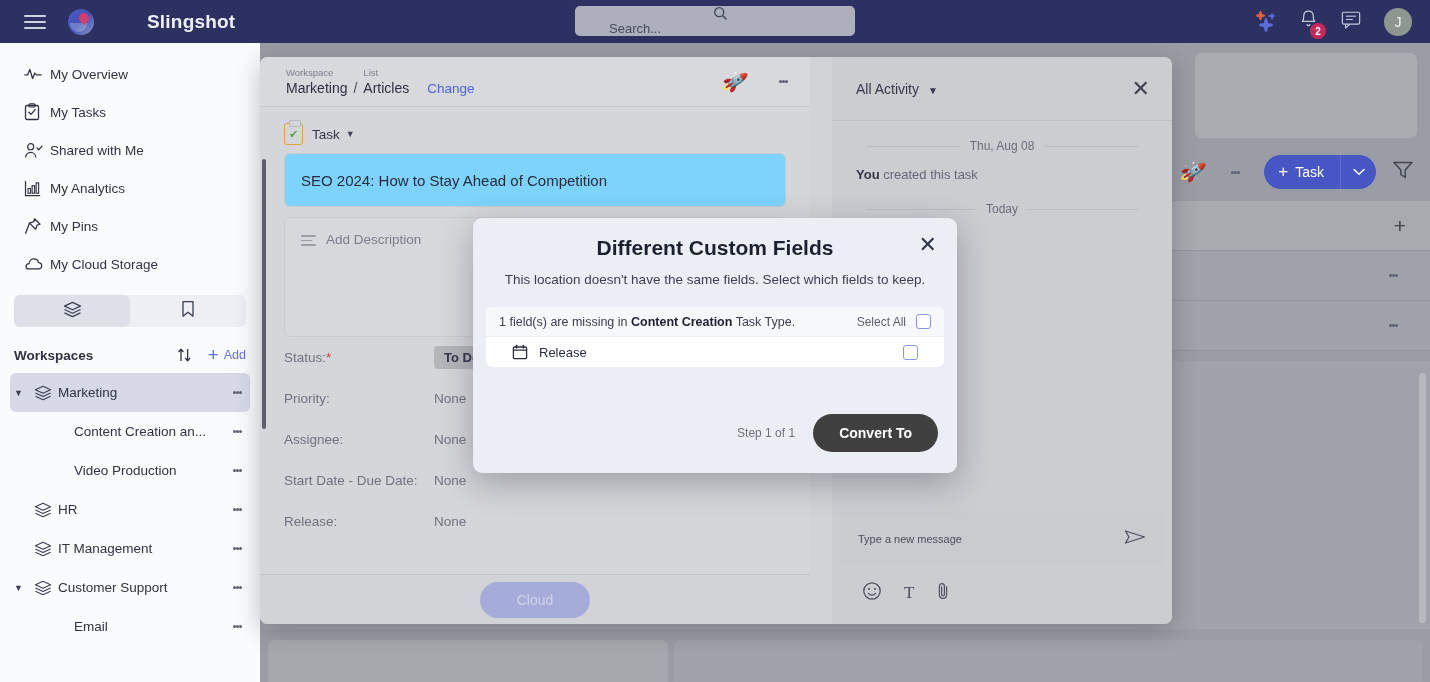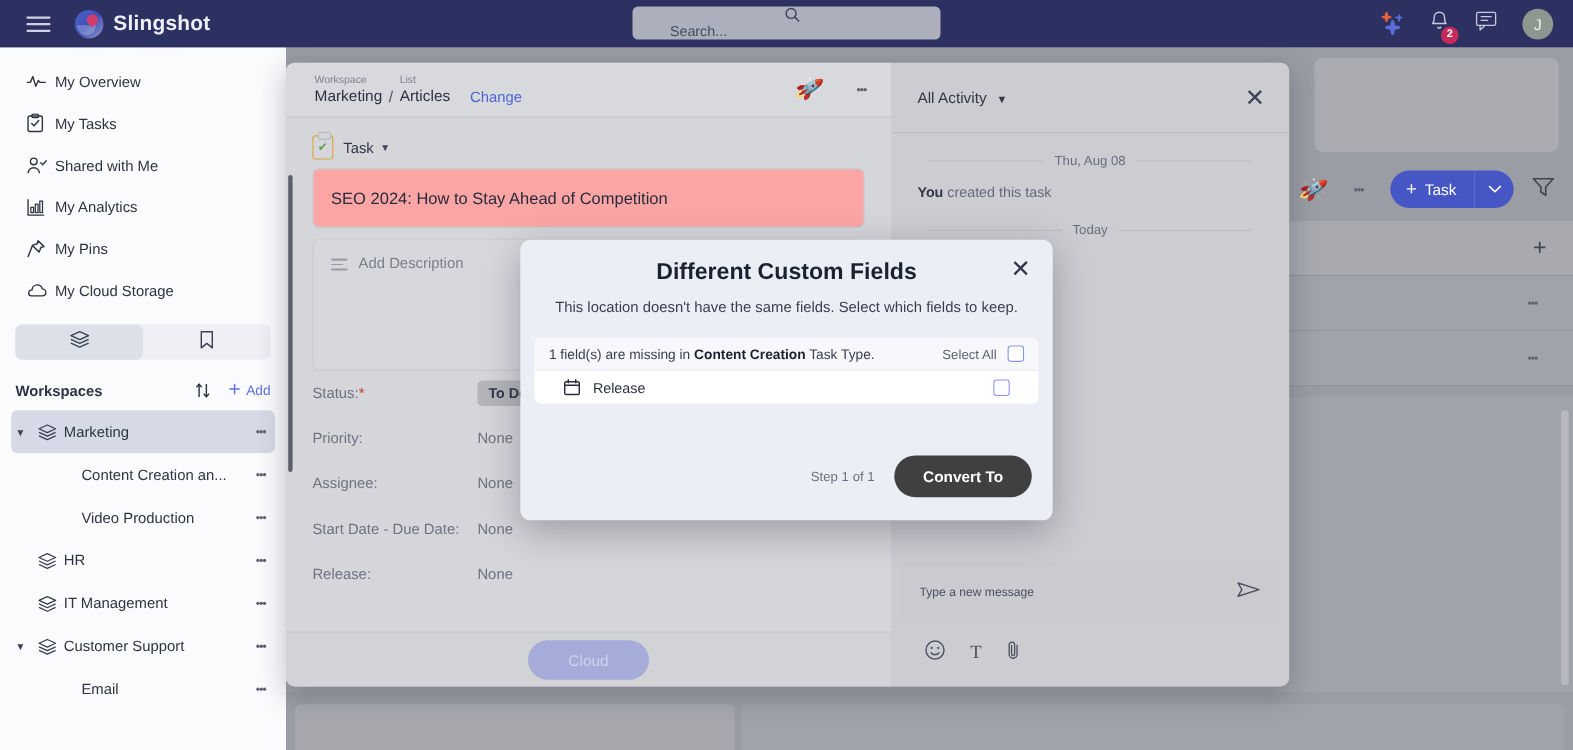--- a/index.html
+++ b/index.html
@@ -13,21 +13,21 @@
 
   
   .topbar {
     position: absolute; left: 0; top: 0; width: 1430px; height: 43px;
     background: #2c3161; display: flex; align-items: center; z-index: 60;
   }
   .hamburger { margin-left: 24px; width: 22px; cursor: pointer; }
   .hamburger span {
     display: block; height: 2px; background: #cfd2e2; margin: 4px 0; border-radius: 1px;
   }
-  .brand { display: flex; align-items: center; margin-left: 22px; cursor: pointer; }
+  .brand { display: flex; align-items: center; margin-left: 22px; cursor: pointer; gap: 44px; }
   .logo-circle {
     width: 26px; height: 26px; border-radius: 50%;
     background: linear-gradient(135deg,#4a5ec9 0%,#3f51b5 50%,#8f98c8 100%);
     position: relative; overflow: hidden;
   }
   .logo-circle::after {
     content: ""; position: absolute; left: 11px; top: 4px;
     width: 10px; height: 10px; border-radius: 50% 50% 50% 0;
     background: #d43c6b; transform: rotate(-45deg);
   }
@@ -158,21 +158,21 @@
   .bg-scroll-right {
     position: absolute; right: 4px; top: 330px; width: 7px; height: 250px;
     background: #b7b9bf; border-radius: 4px;
   }
 
   
   .detail {
     position: absolute; left: 260px; top: 57px; width: 912px; height: 567px;
     background: #d2d3d6; border-radius: 8px; z-index: 30;
     box-shadow: 0 6px 26px rgba(30,32,45,0.28);
-    display: flex; overflow: hidden;
+    display: flex; overflow: hidden; gap: 22px;
   }
   .detail-left { width: 550px; height: 100%; position: relative; background: #d5d6d9; }
   .detail-header {
     height: 50px; display: flex; align-items: center; padding: 0 14px 0 26px;
     background: #d8d9dc; border-bottom: 1px solid #c6c7cb;
   }
   .crumbs { flex: 1; display: flex; align-items: flex-end; }
   .crumb { margin-right: 6px; }
   .crumb .k { font-size: 9.5px; color: #7e8190; display: block; line-height: 12px; }
   .crumb .v { font-size: 14px; color: #2d3040; line-height: 16px; }
@@ -189,21 +189,21 @@
     position: relative; display: flex; align-items: center; justify-content: center;
   }
   .type-ico::before {
     content: ""; position: absolute; top: -4px; left: 4px; width: 10px; height: 5px;
     background: #d5d6d9; border: 1.4px solid #b8b9bd; border-radius: 2px;
   }
   .type-ico .chk { color: #5c9e4b; font-size: 11px; line-height: 1; }
   .type-lbl { font-size: 13.5px; color: #33364a; margin-left: 9px; }
   .caret-sm { font-size: 9px; color: #41445a; margin-left: 6px; }
   .title-box {
-    height: 54px; background: #fca5a5; border: 1px solid #c8c9cd; border-radius: 6px;
+    height: 54px; background: #7dd3fc; border: 1px solid #c8c9cd; border-radius: 6px;
     display: flex; align-items: center; padding: 0 16px;
     font-size: 15px; color: #282b3b;
   }
   .desc-box {
     height: 120px; margin-top: 10px; background: #d7d8db; border: 1px solid #cacbcf; border-radius: 6px;
     padding: 14px 16px; display: flex; align-items: flex-start;
   }
   .desc-lines { width: 15px; margin-right: 10px; margin-top: 3px; }
   .desc-lines i { display: block; height: 1.6px; background: #9a9ca6; margin-bottom: 3px; border-radius: 1px; }
   .desc-lines i:nth-child(2) { width: 11px; }

